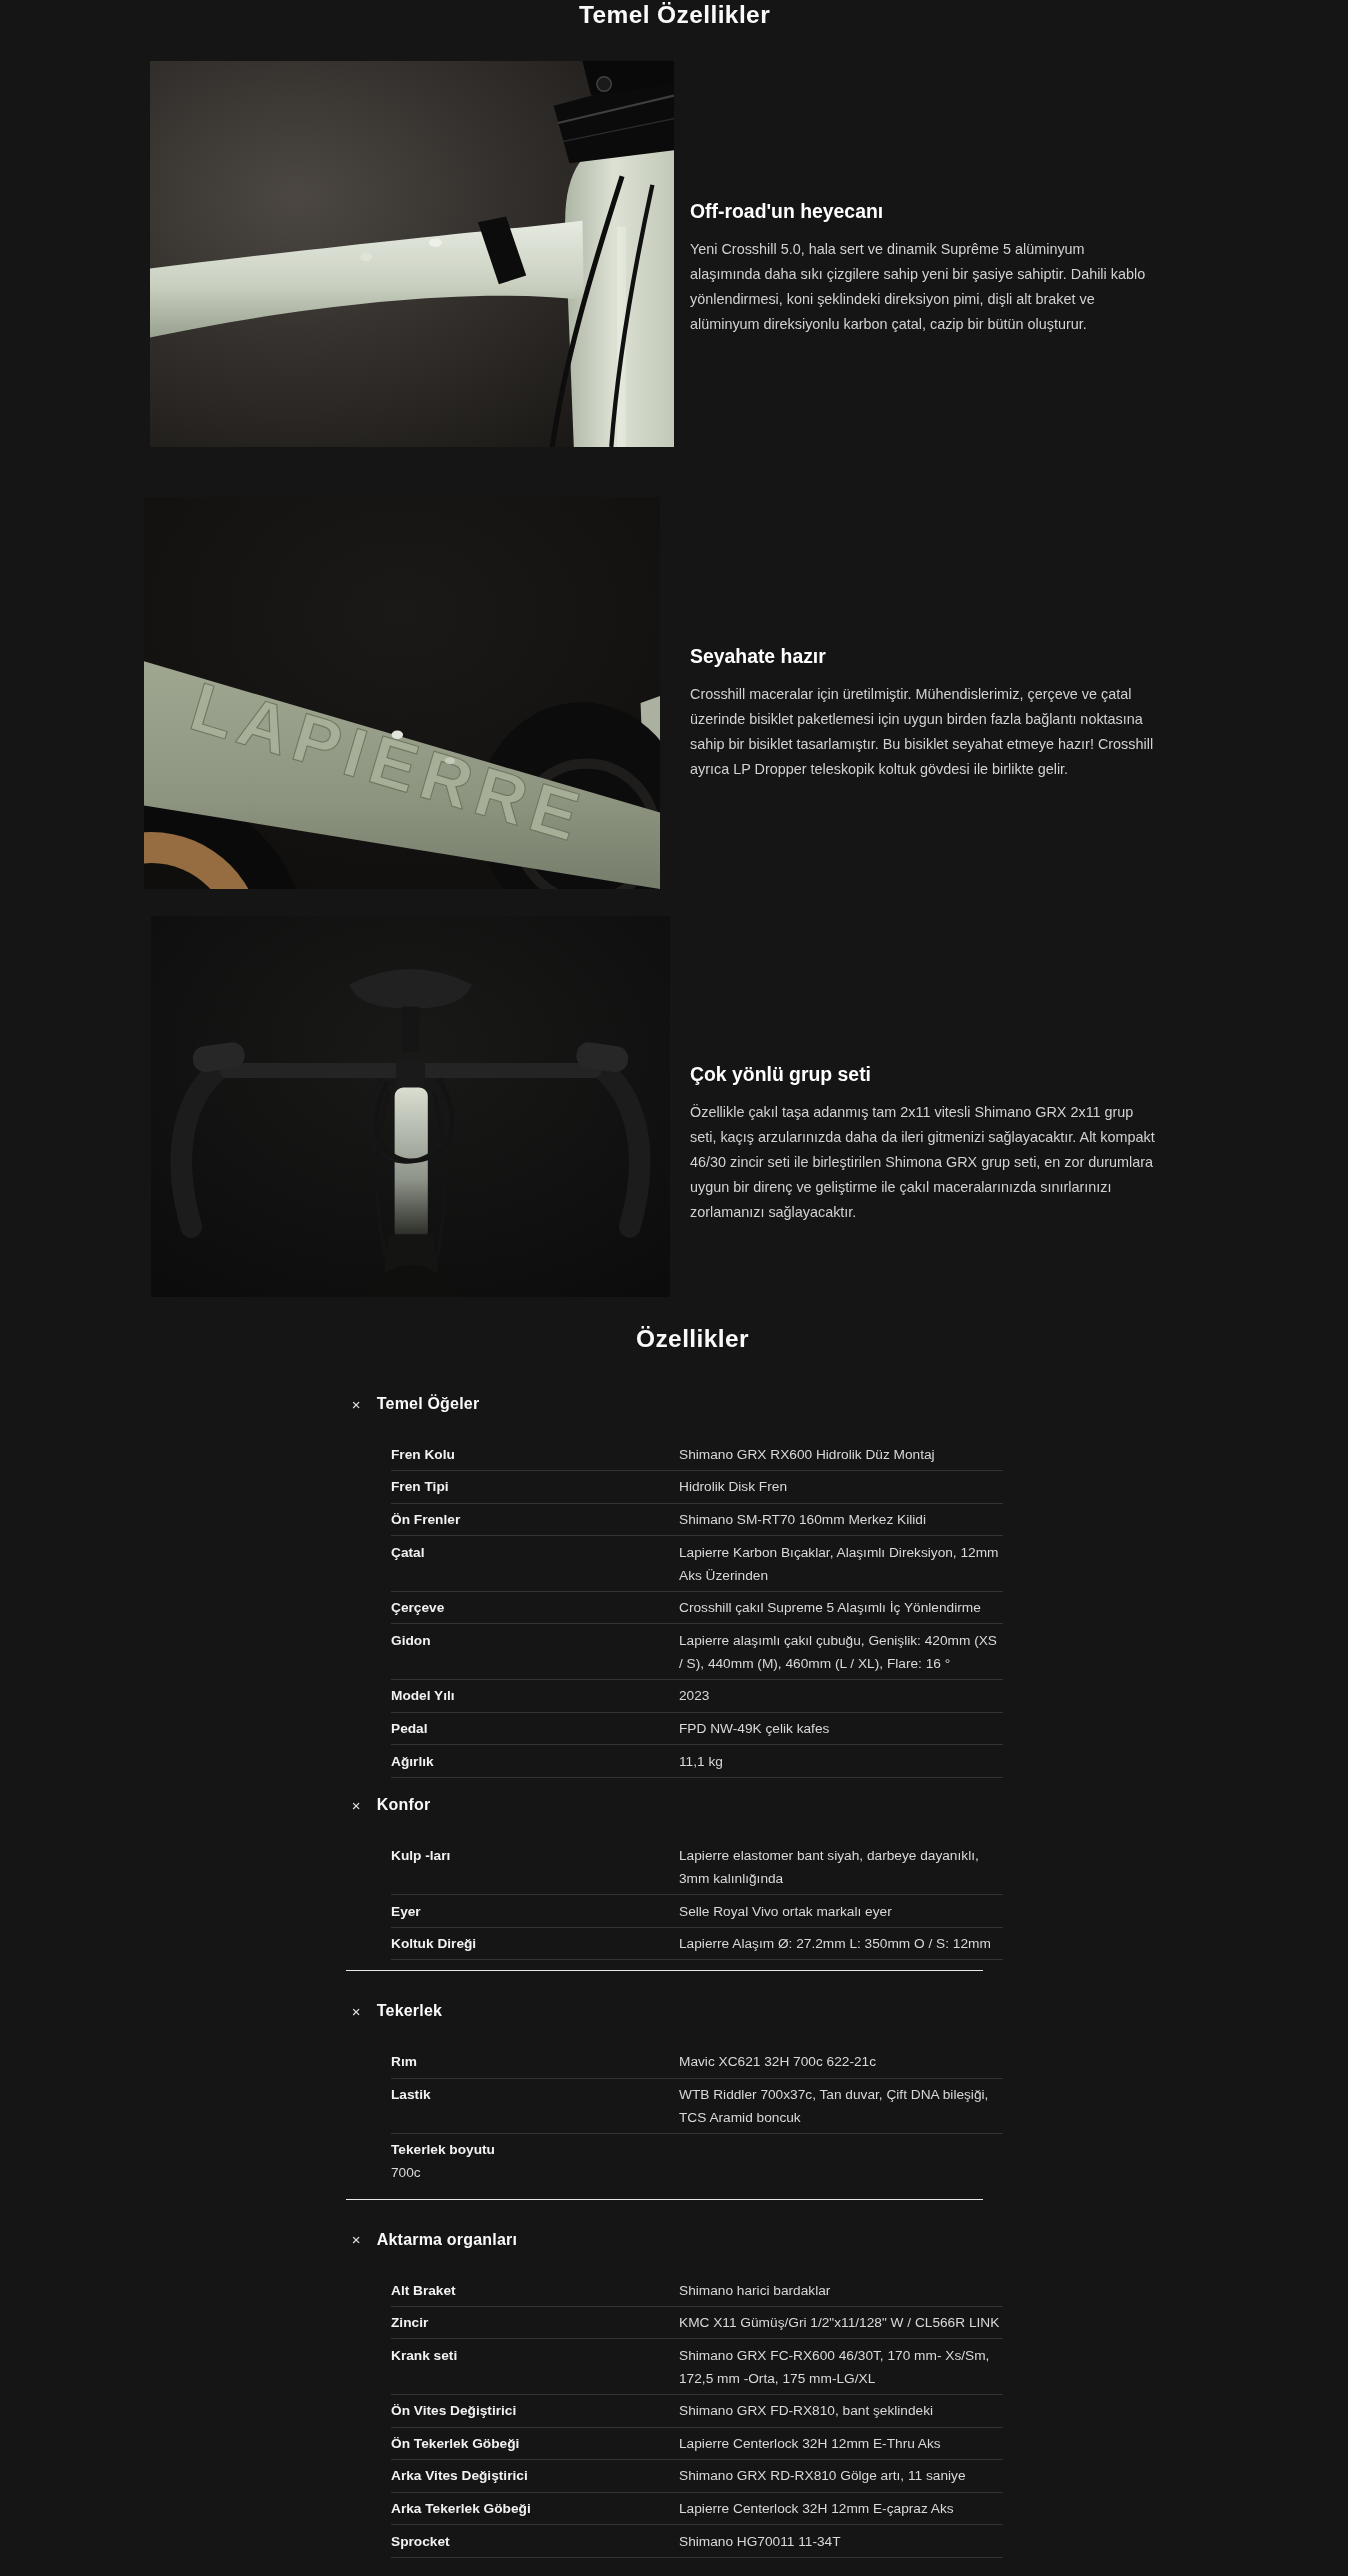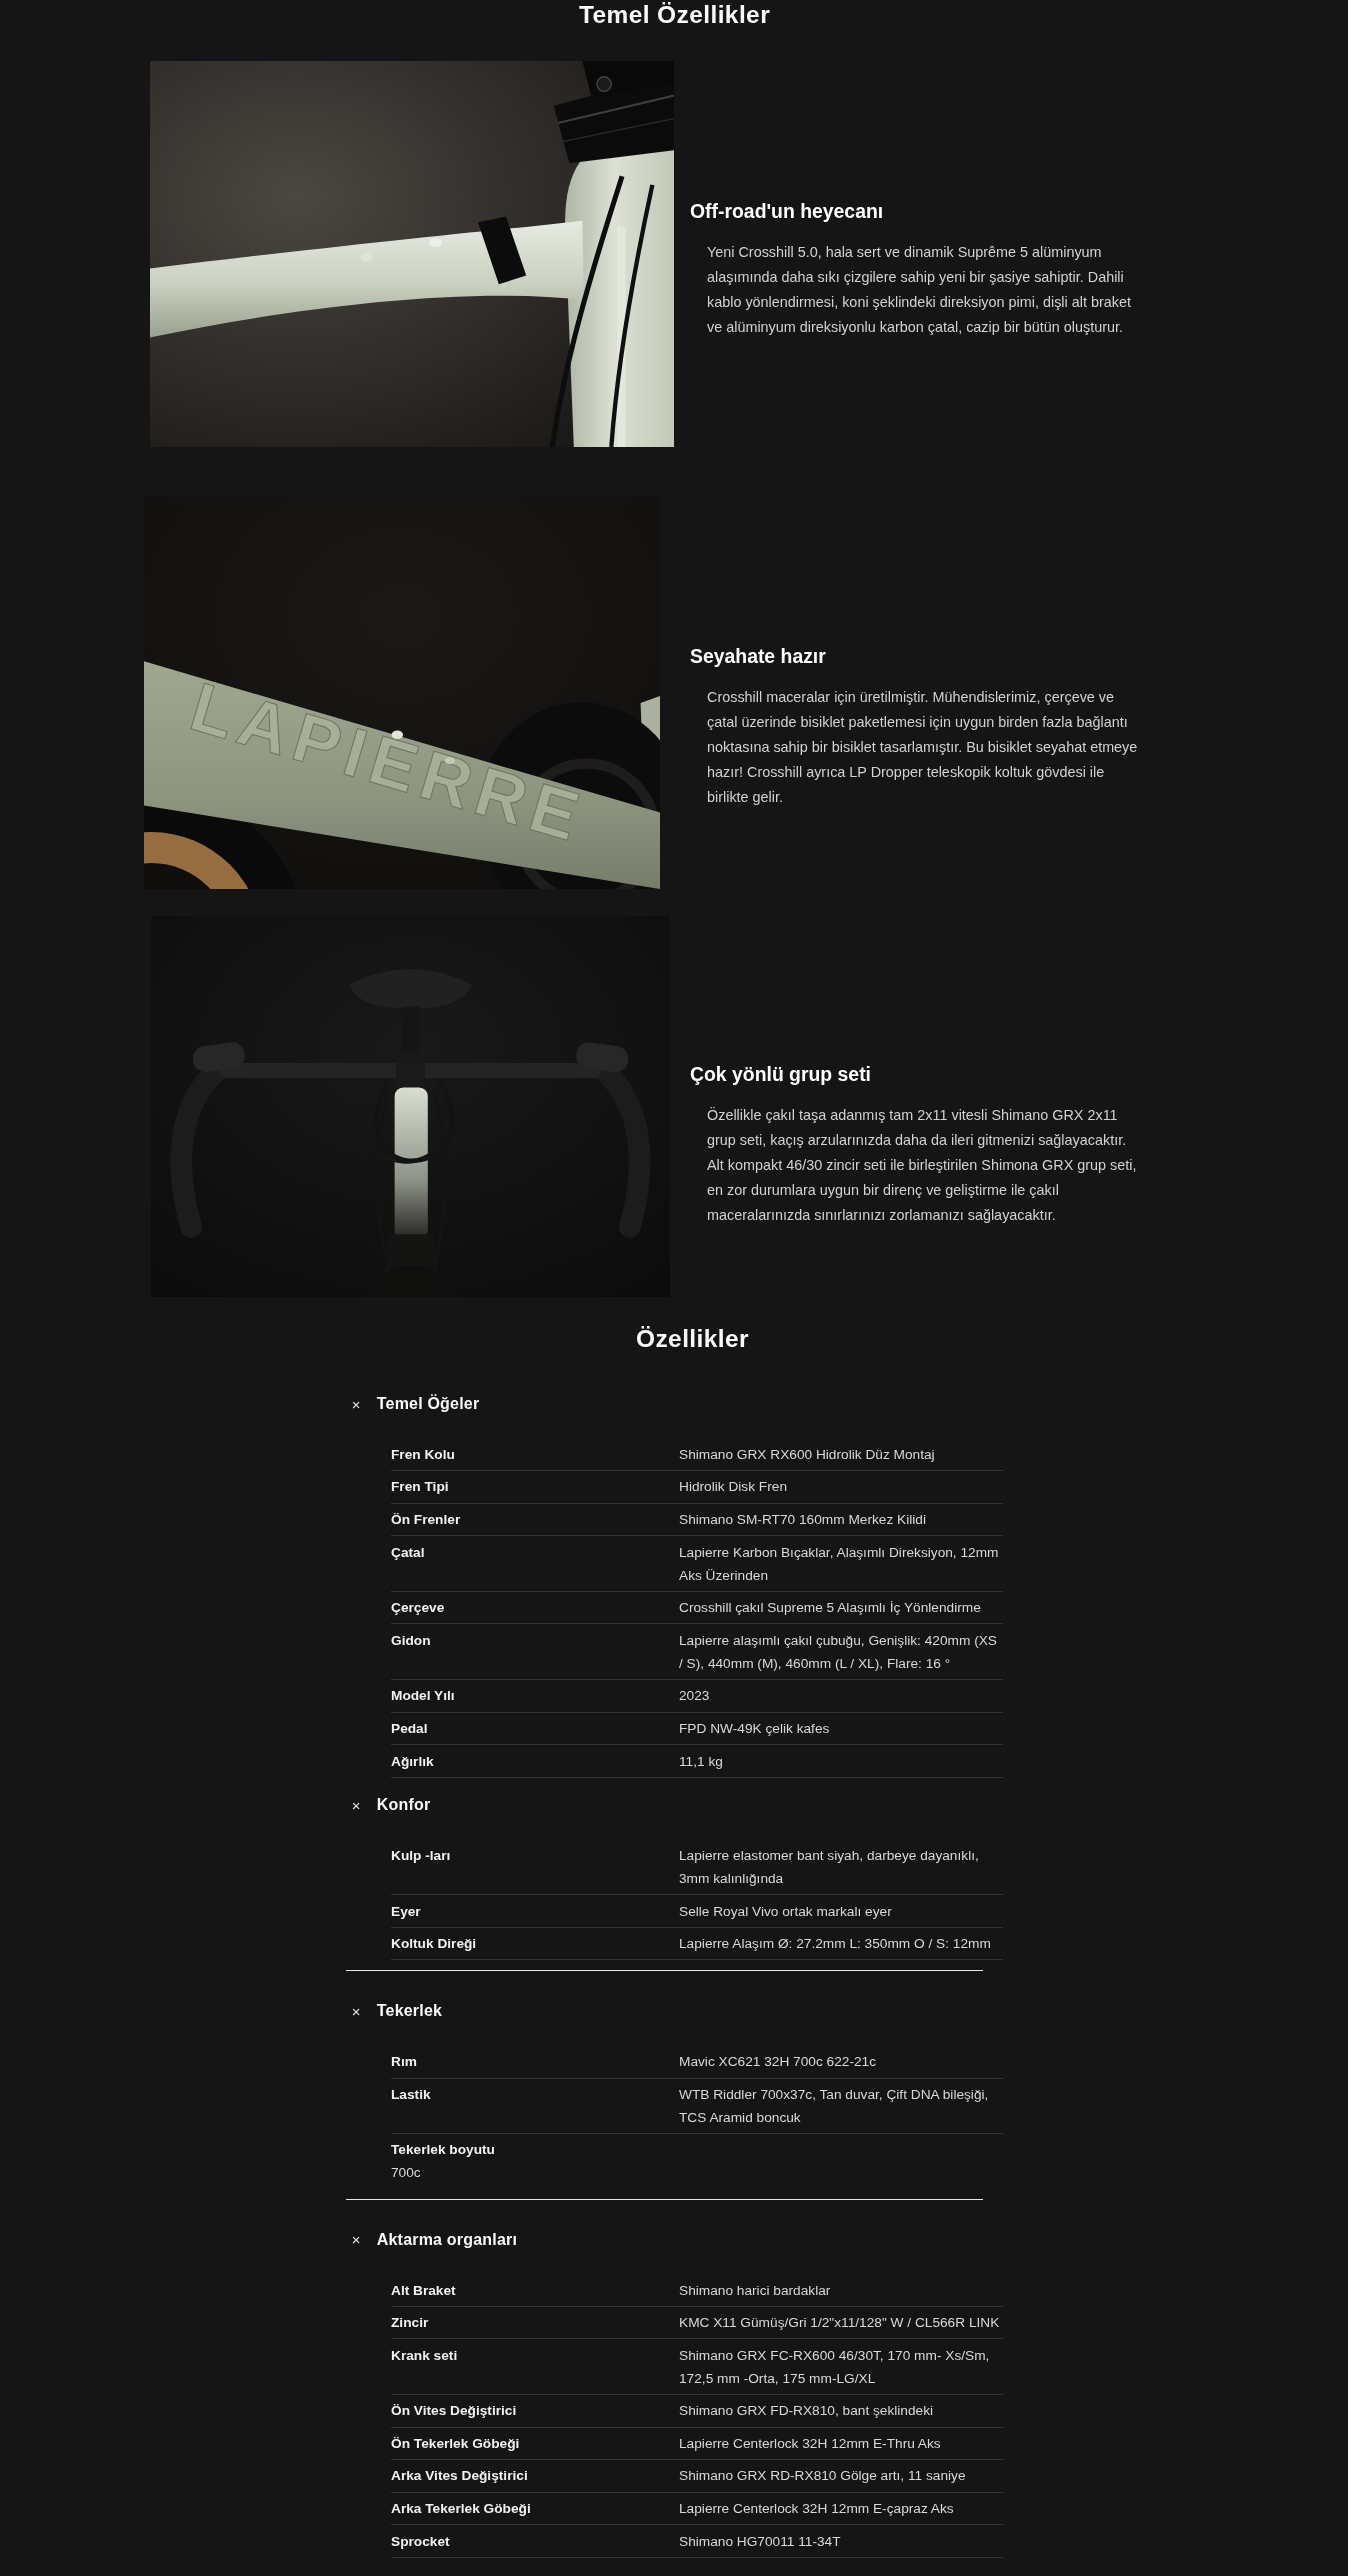--- a/index.html
+++ b/index.html
@@ -19,21 +19,21 @@
   .feature-photo svg{display:block;width:100%;height:100%;}
   #fimg-0{left:150px;top:61px;width:524px;height:386px;}
   #fimg-1{left:144px;top:497px;width:516px;height:392px;}
   #fimg-2{left:151px;top:916px;width:519px;height:381px;}
 
   .feature-text{position:absolute;width:467px;}
   #ftext-0{left:690px;top:200px;}
   #ftext-1{left:690px;top:645px;}
   #ftext-2{left:690px;top:1063px;}
   .feature-text h3{font-size:19.4px;font-weight:bold;margin:0 0 14.4px 0;color:#ffffff;}
-  .feature-text p{font-size:14.4px;line-height:25px;margin:17px;color:#d2d2d2;}
+  .feature-text p{font-size:14.4px;line-height:25px;margin:0;color:#d2d2d2;}
 
   #specs{position:absolute;left:346px;top:1394px;width:637px;}
   .spec-header{display:flex;align-items:center;gap:12.2px;padding-left:5.8px;height:20px;margin:0 0 24.5px 0;cursor:pointer;}
   .spec-header .toggle{font-size:15px;line-height:1;color:#e8e8e8;font-weight:normal;}
   .spec-header h3{font-size:16px;font-weight:bold;margin:4px;color:#fafafa;letter-spacing:0.2px;}
   #hdr-konfor{margin-top:17.3px;}
   #hdr-tekerlek{margin-top:30px;}
   #hdr-aktarma{margin-top:30px;}
 
   .spec-rows{margin-left:45px;width:612px;}

